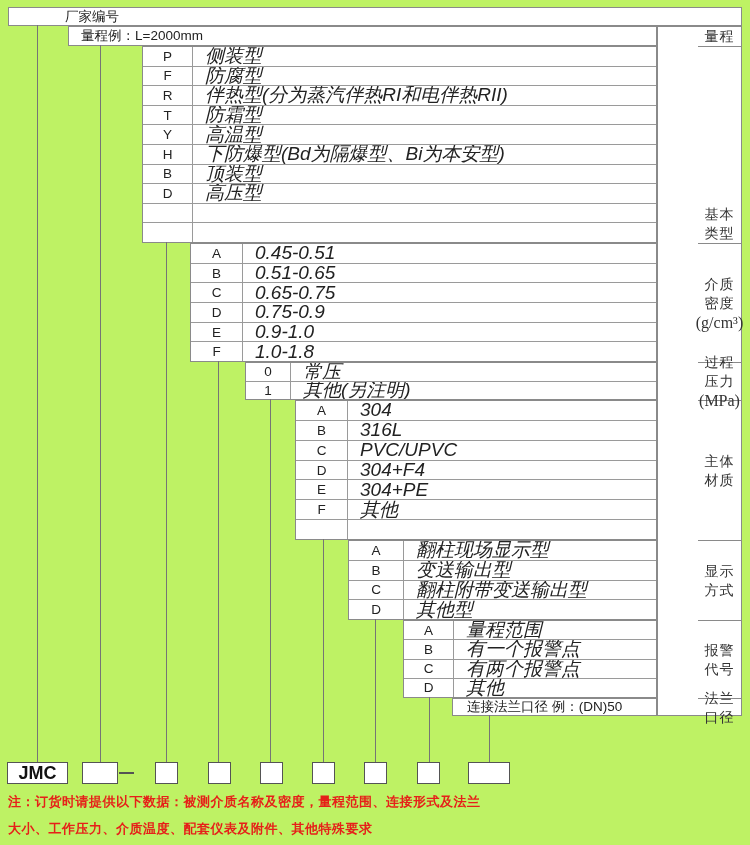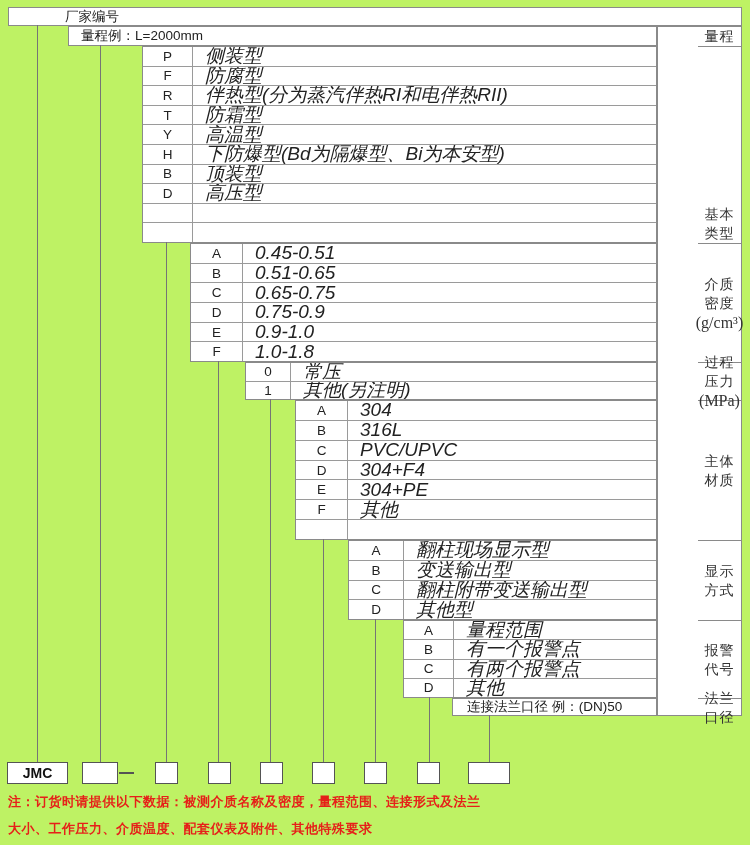--- a/index.html
+++ b/index.html
@@ -21,21 +21,21 @@
         box-sizing:border-box;background:#fff;display:flex;flex-direction:column;padding-left:40px;}
   .lcell{box-sizing:border-box;border-bottom:1px solid #8a8a8a;display:flex;flex-direction:column;
          align-items:center;justify-content:center;text-align:center;
          font-family:"Liberation Serif","DejaVu Serif",serif;font-size:14px;color:#333;
          letter-spacing:1px;line-height:19px;flex:0 0 auto;}
   .lcell:last-child{border-bottom:none;}
   .lcell .sub{letter-spacing:0;font-size:16px;}
   .vline{position:absolute;width:1px;background:#757575;}
   .bbox{position:absolute;top:762px;height:22px;border:1.5px solid #545454;box-sizing:border-box;
         background:#fff;display:flex;align-items:center;justify-content:center;
-        font-size:14px;font-weight:bold;color:#111;}
+        font-size:18px;font-weight:bold;color:#111;}
   .dash{position:absolute;top:772px;left:119px;width:15px;height:2px;background:#545454;}
   .note{position:absolute;left:8px;top:788px;width:740px;color:#e62019;font-weight:bold;
         font-size:13px;line-height:27px;letter-spacing:0.5px;}
 </style>
 </head>
 <body>
 
 <div class="stage">
 
   <div class="hbox" style="left:8px;top:7px;width:734px;height:19px;padding-left:56px;">

